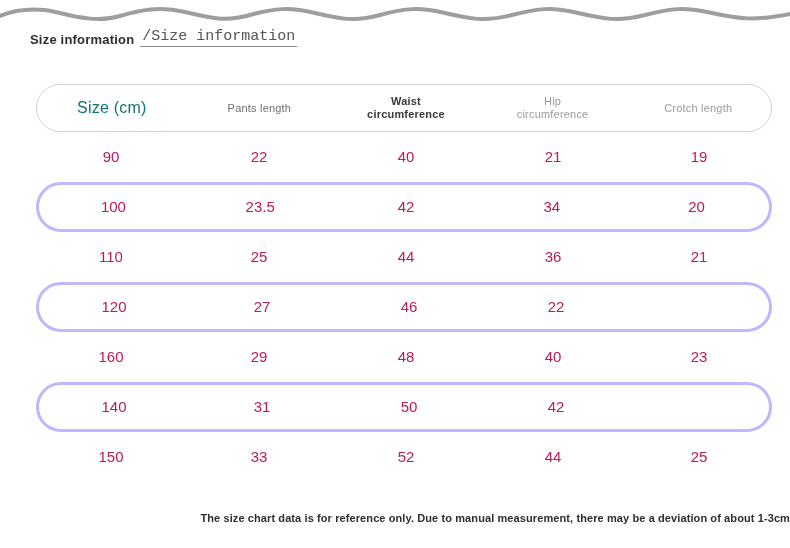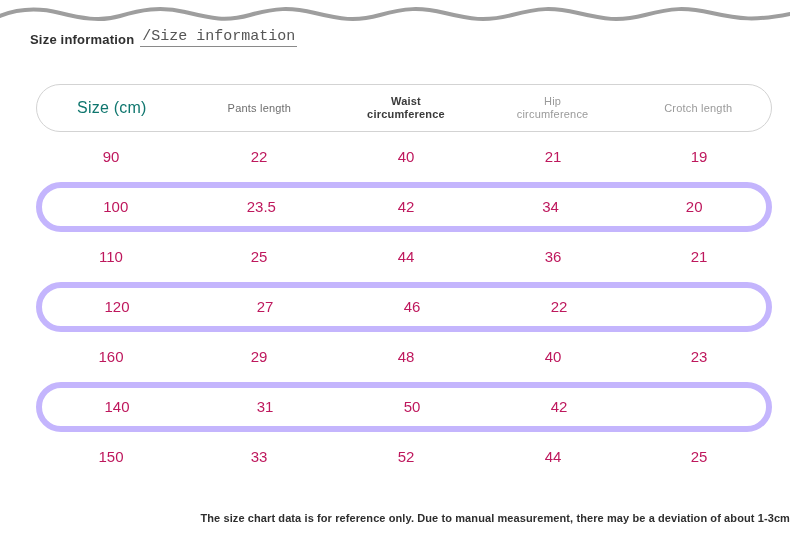--- a/index.html
+++ b/index.html
@@ -67,21 +67,21 @@
   }
 
   .row {
     display: flex;
     align-items: center;
     height: 50px;
     box-sizing: border-box;
   }
 
   .row.pill {
-    border: 6px solid #c4b5fd;
+    border: 3px solid #c4b5fd;
     border-radius: 25px;
   }
 
   .row.head {
     height: 48px;
     border: 1px solid #d3d3d3;
     border-radius: 24px;
   }
 
   .cell {

